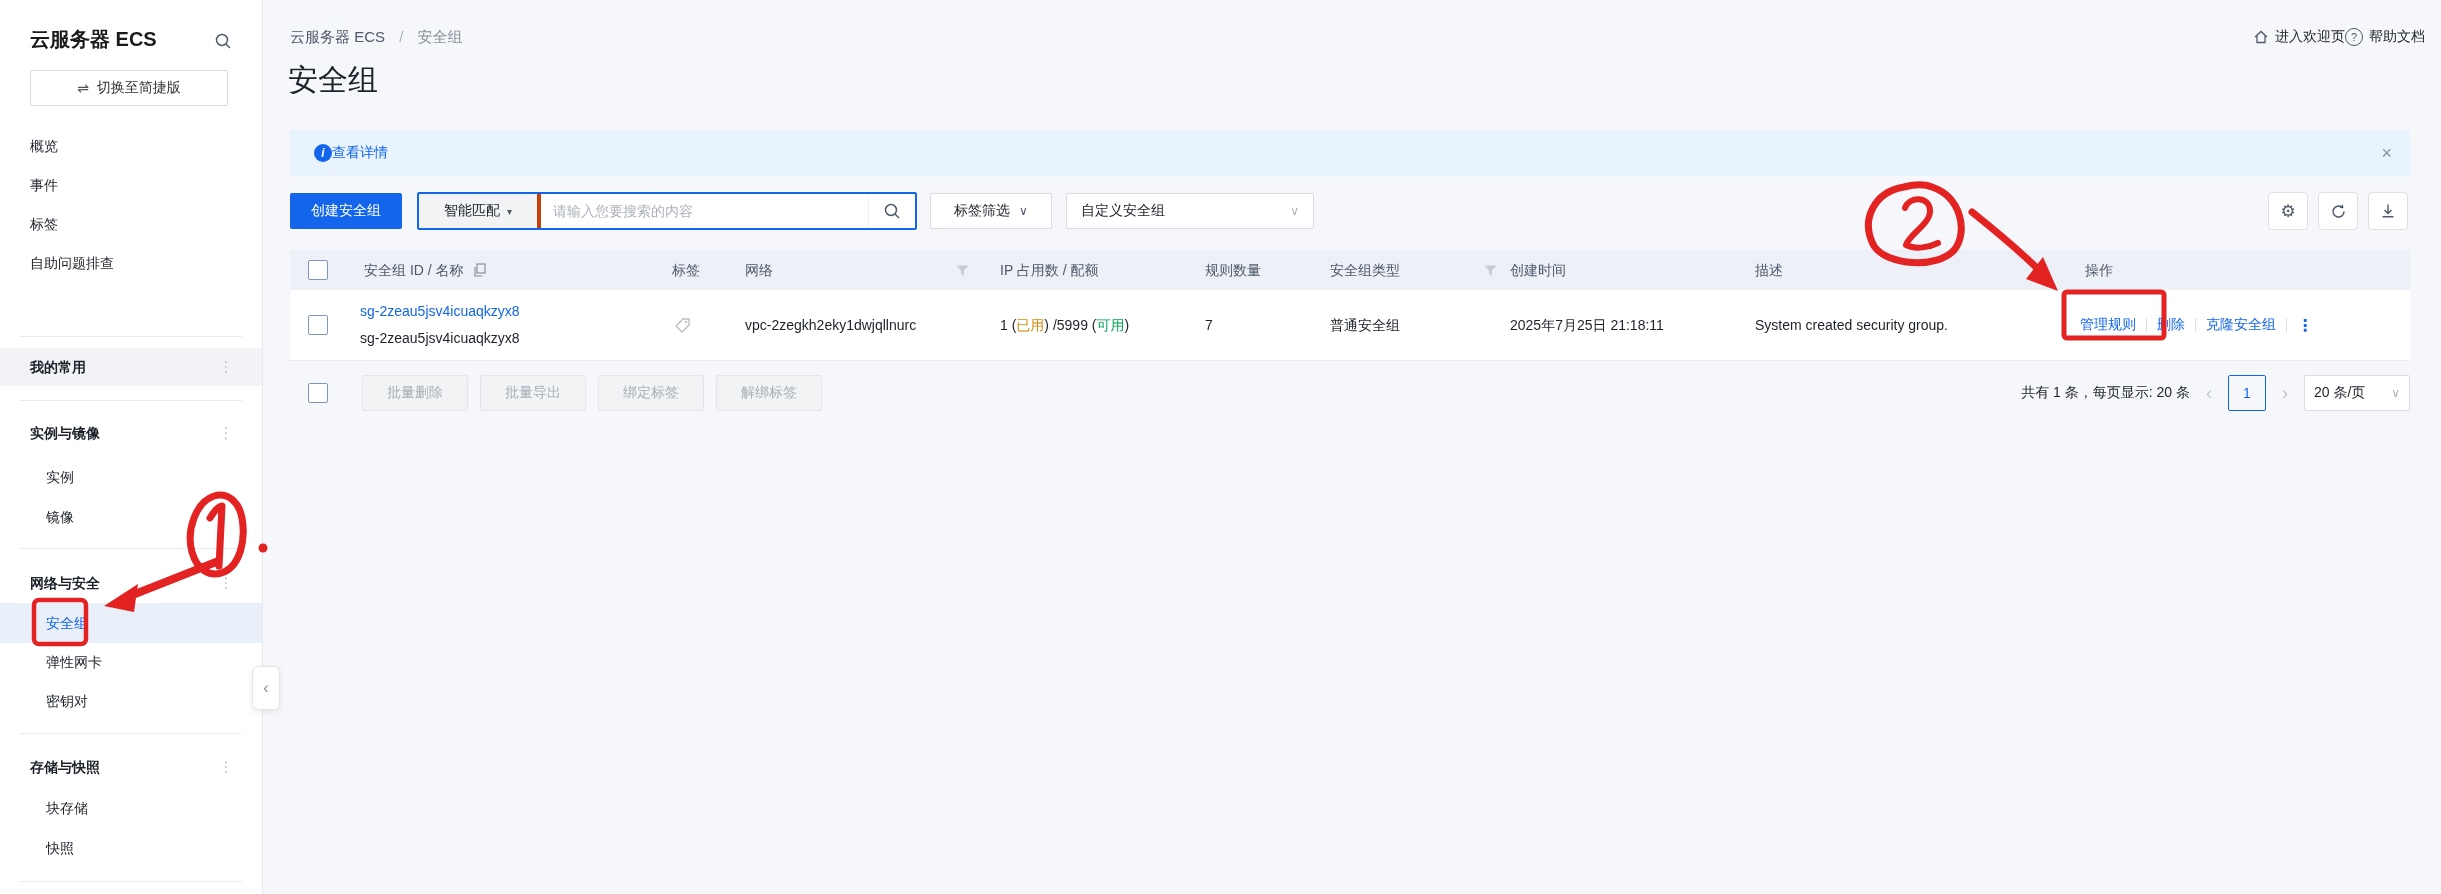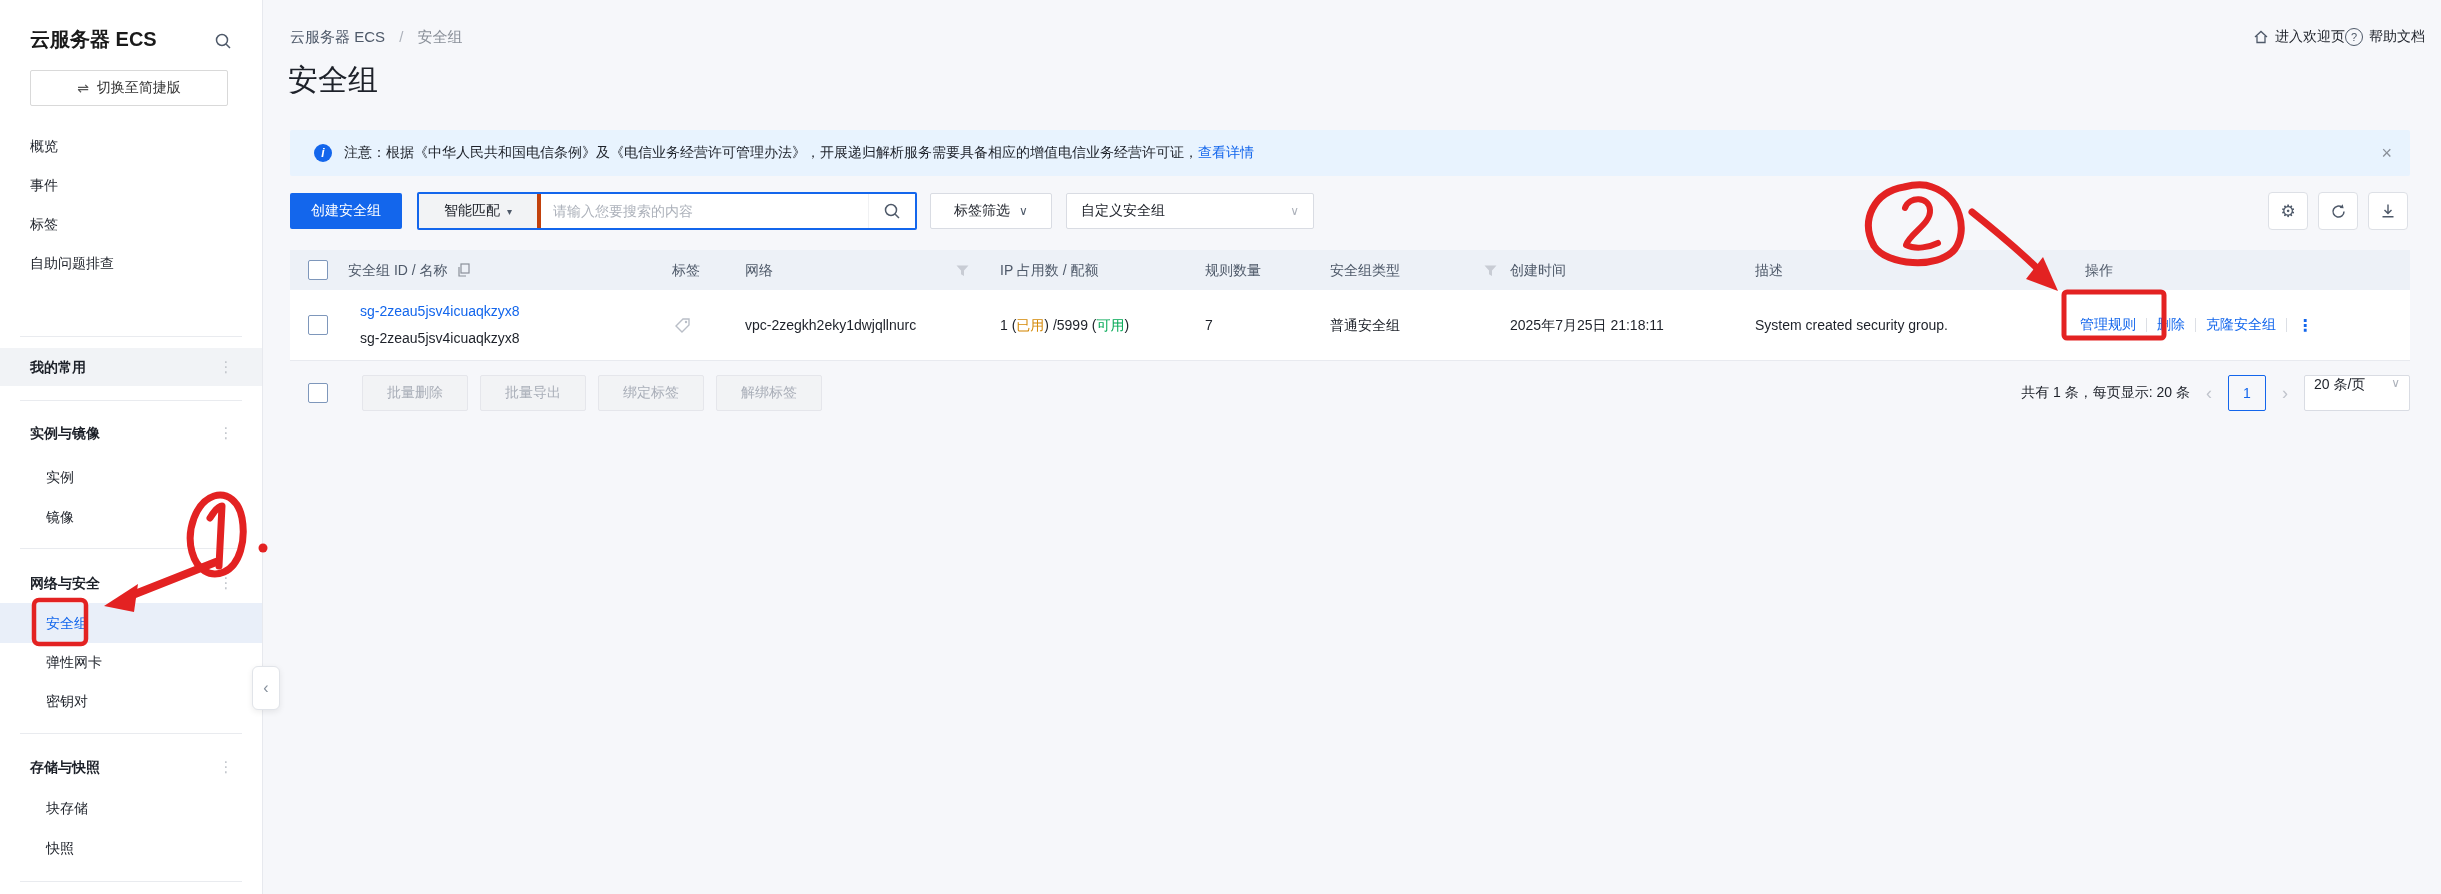--- a/index.html
+++ b/index.html
@@ -63,21 +63,21 @@
   .act-sep{width:1px;height:14px;background:#dcdfe5;}
   .act-dots{color:#1366ec;font-weight:bold;font-size:16px;cursor:pointer;}
   .funnel{position:absolute;top:14px;cursor:pointer;}
   
   .tfoot{position:absolute;left:290px;top:374px;width:2120px;height:38px;}
   .batch{position:absolute;left:72px;top:1px;display:flex;gap:12px;}
   .batch button{height:36px;padding:0 24px;background:#f2f3f5;border:1px solid #e5e6eb;border-radius:2px;color:#a9aeb8;font-size:14px;font-family:inherit;cursor:not-allowed;}
   .pager{position:absolute;right:0;top:0;height:38px;display:flex;align-items:center;gap:16px;}
   .pg-arrow{color:#c0c4cc;font-size:18px;cursor:pointer;}
   .pg-num{width:38px;height:36px;border:1px solid #1366ec;border-radius:2px;color:#1366ec;display:flex;align-items:center;justify-content:center;box-sizing:border-box;cursor:pointer;}
-  .pg-size{width:106px;height:36px;border:1px solid #d9dce3;border-radius:2px;background:#fff;display:flex;align-items:flex-start;justify-content:center;gap:26px;box-sizing:border-box;cursor:pointer;}
+  .pg-size{width:106px;height:36px;border:1px solid #d9dce3;border-radius:2px;background:#fff;display:flex;align-items:center;justify-content:center;gap:26px;box-sizing:border-box;cursor:pointer;}
   
   .anno{position:absolute;left:0;top:0;z-index:60;pointer-events:none;}
 </style>
 </head>
 <body>
 
 <div class="sidebar">
   <div class="sb-title">云服务器 ECS</div>
   <span class="sb-search">
     <svg width="18" height="18" viewBox="0 0 18 18">
@@ -137,21 +137,20 @@
   </span>
   <span class="top-link">
     <span class="q-circle">?</span>
     <span>帮助文档</span>
   </span>
 </div>
 <div class="page-title">安全组</div>
 
 <div class="notice">
   <span class="info-circle">i</span>
-  <span class="notice-text">注意：根据《中华人民共和国电信条例》及《电信业务经营许可管理办法》，开展递归解析服务需要具备相应的增值电信业务经营许可证，</span>
   <span class="notice-link">查看详情</span>
   <span class="notice-close">×</span>
 </div>
 
 <button class="btn-primary">创建安全组</button>
 <div class="search-combo">
   <div class="search-mode">
     <span>智能匹配</span>
     <span class="caret">▾</span>
   </div>
@@ -181,21 +180,21 @@
     </svg>
 </div>
 <div class="icon-btn" style="left:2368px">
   <svg width="16" height="16" viewBox="0 0 16 16">
       <path d="M8,1.5 V10 M4.5,7 L8,10.5 L11.5,7 M2.5,13.8 H13.5" fill="none" stroke="#4e5969" stroke-width="1.4"></path>
     </svg>
 </div>
 
 <div class="thead">
   <div class="checkbox" style="left:18px;top:10px"></div>
-  <div class="th" style="left:58px">
+  <div class="th" style="left:74px">
     <span>安全组 ID / 名称</span>
     <svg width="14" height="14" viewBox="0 0 14 14" style="vertical-align:-2px;margin-left:6px">
         <rect x="4" y="1" width="8" height="9" fill="none" stroke="#8a9099" stroke-width="1.2"></rect>
         <path d="M2,4 V13 H9" fill="none" stroke="#8a9099" stroke-width="1.2"></path>
       </svg>
   </div>
   <div class="th" style="left:382px">标签</div>
   <div class="th" style="left:455px">网络</div>
   <span class="funnel" style="left:666px">
     <svg width="13" height="12" viewBox="0 0 13 12">

